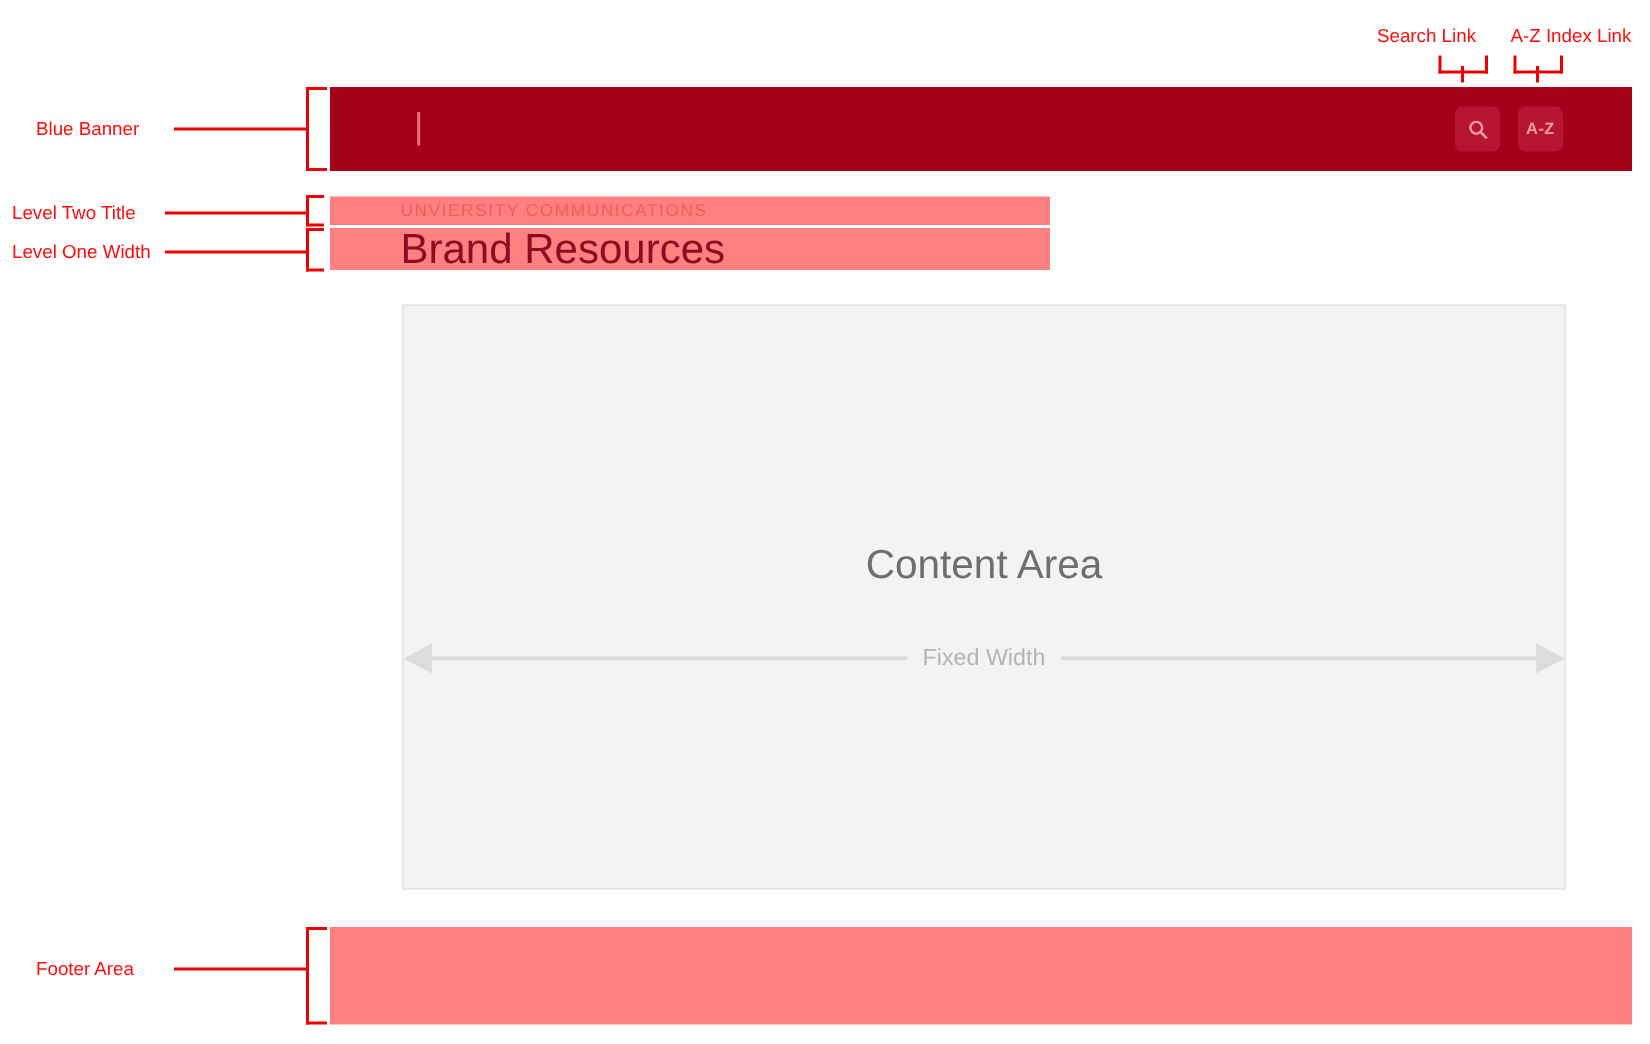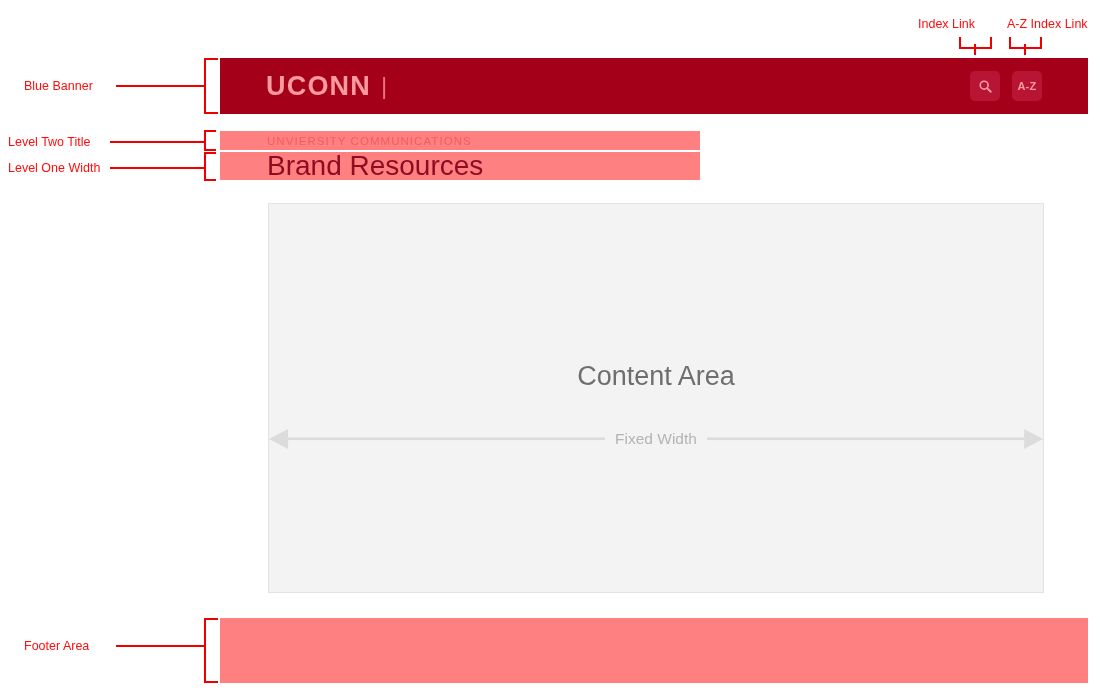--- a/index.html
+++ b/index.html
@@ -200,21 +200,21 @@
     left: 220px;
     top: 618px;
     width: 868px;
     height: 65px;
     background: #ff8080;
   }
 </style>
 </head>
 <body>
 
-<div class="anno-label" style="left:918px; top:18px;">Index Link</div>
+<div class="anno-label" style="left:918px; top:18px;">Search Link</div>
 <div class="bracket-down" style="left:959px; top:37px; width:33px; height:12px;"></div>
 <div class="anno-line-v" style="left:974px; top:44px; height:11px;"></div>
 
 <div class="anno-label" style="left:1007px; top:18px;">A-Z Index Link</div>
 <div class="bracket-down" style="left:1009px; top:37px; width:33px; height:12px;"></div>
 <div class="anno-line-v" style="left:1024px; top:44px; height:11px;"></div>
 
 <div class="anno-label" style="left:24px; top:80px;">Blue Banner</div>
 <div class="anno-line-h" style="left:116px; top:85px; width:90px;"></div>
 <div class="bracket" style="left:204px; top:58px; width:14px; height:56px;"></div>
@@ -226,21 +226,20 @@
 <div class="anno-label" style="left:8px; top:162px;">Level One Width</div>
 <div class="anno-line-h" style="left:110px; top:167px; width:96px;"></div>
 <div class="bracket" style="left:204px; top:152px; width:12px; height:29px;"></div>
 
 <div class="anno-label" style="left:24px; top:640px;">Footer Area</div>
 <div class="anno-line-h" style="left:116px; top:645px; width:90px;"></div>
 <div class="bracket" style="left:204px; top:618px; width:14px; height:65px;"></div>
 
 <div id="banner">
   <div id="brand-lockup">
-    <span id="uconn-wordmark">UCONN</span>
     <span id="brand-divider">|</span>
   </div>
 
   <div id="banner-actions">
     <div class="banner-btn">
       <span>
         <svg width="15" height="15" viewBox="0 0 16 16" aria-hidden="true">
           <circle cx="6.6" cy="6.6" r="4.2" fill="none" stroke="#ff9a9f" stroke-width="1.7"></circle>
           <line x1="9.7" y1="9.7" x2="13.6" y2="13.6" stroke="#ff9a9f" stroke-width="1.9" stroke-linecap="round"></line>
         </svg>

